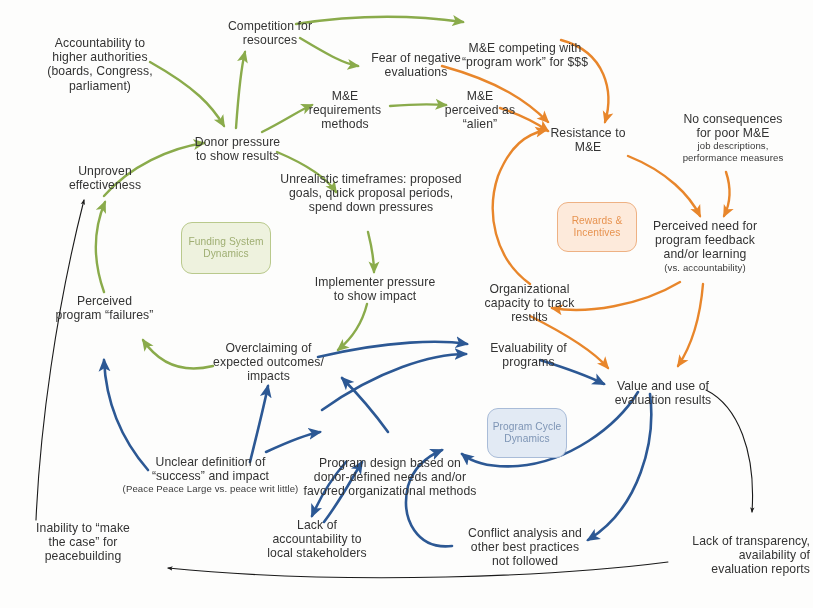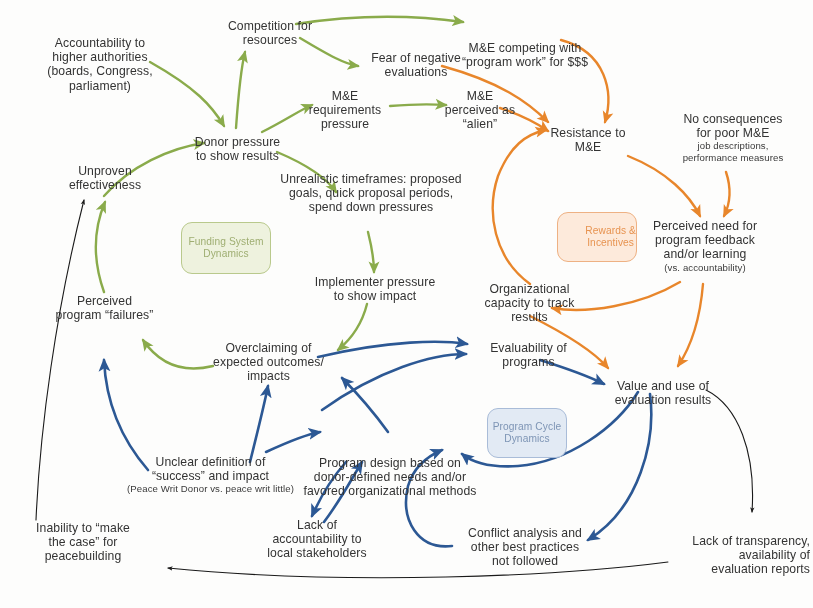--- a/index.html
+++ b/index.html
@@ -136,21 +136,21 @@
     </g>
   </svg>
 
   <div class="loop-box" style="left:181px; top:222px; width:88px; height:50px;">
     <span>
       <span>Funding System</span><br>
       <span>Dynamics</span>
     </span>
   </div>
 
-  <div class="loop-box orange" style="left:557px; top:212px; width:78px; height:48px;justify-content:flex-end;">
+  <div class="loop-box orange" style="left:557px; top:202px; width:78px; height:48px;">
     <span>
       <span>Rewards &amp;</span><br>
       <span>Incentives</span>
     </span>
   </div>
 
   <div class="loop-box blue" style="left:487px; top:408px; width:78px; height:48px;">
     <span>
       <span>Program Cycle</span><br>
       <span>Dynamics</span>
@@ -175,21 +175,21 @@
   </div>
 
   <div class="node" style="left:336px; top:51px; width:160px;">
     <span>Fear of negative</span><br>
     <span>evaluations</span>
   </div>
 
   <div class="node" style="left:280px; top:89px; width:130px;">
     <span>M&amp;E</span><br>
     <span>requirements</span><br>
-    <span>pressure</span>
+    <span>methods</span>
   </div>
 
   <div class="node" style="left:420px; top:89px; width:120px;">
     <span>M&amp;E</span><br>
     <span>perceived as</span><br>
     <span>“alien”</span>
   </div>
 
   <div class="node" style="left:528px; top:126px; width:120px;">
     <span>Resistance to</span><br>
@@ -260,21 +260,21 @@
 
   <div class="node" style="left:290px; top:412px; width:200px;margin-top:44px;">
     <span>Program design based on</span><br>
     <span>donor-defined needs and/or</span><br>
     <span>favored organizational methods</span>
   </div>
 
   <div class="node" style="left:118px; top:455px; width:185px;">
     <span>Unclear definition of</span><br>
     <span>“success” and impact</span>
-    <span class="sub">(Peace Writ Donor vs. peace writ little)</span>
+    <span class="sub">(Peace Peace Large vs. peace writ little)</span>
   </div>
 
   <div class="node" style="left:252px; top:518px; width:130px;">
     <span>Lack of</span><br>
     <span>accountability to</span><br>
     <span>local stakeholders</span>
   </div>
 
   <div class="node" style="left:445px; top:526px; width:160px;">
     <span>Conflict analysis and</span><br>

